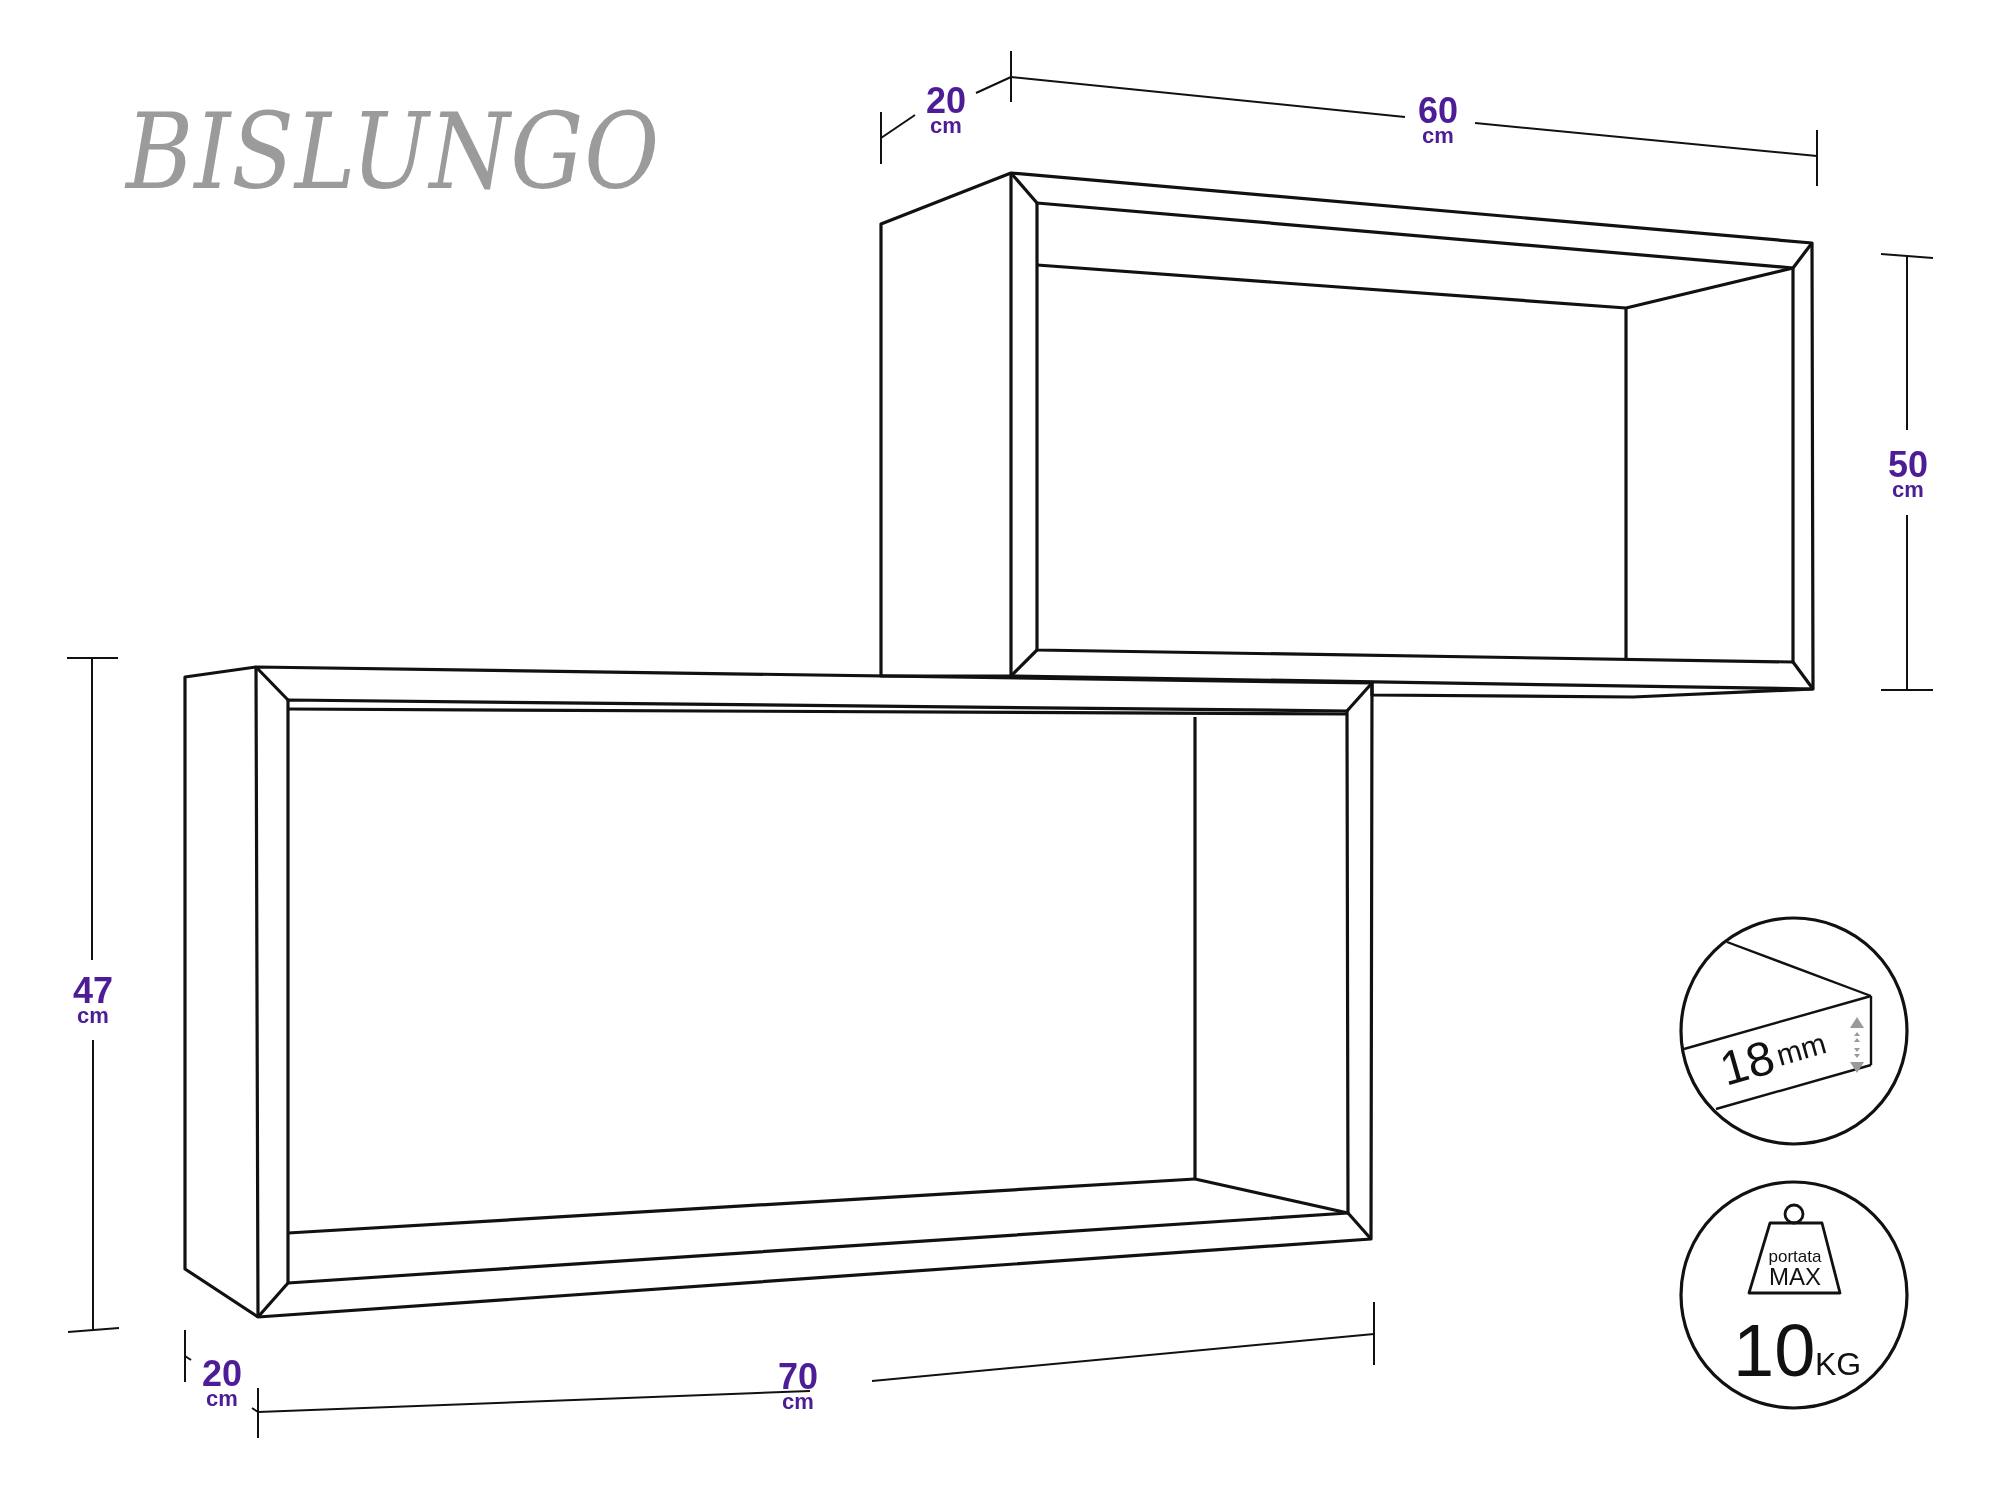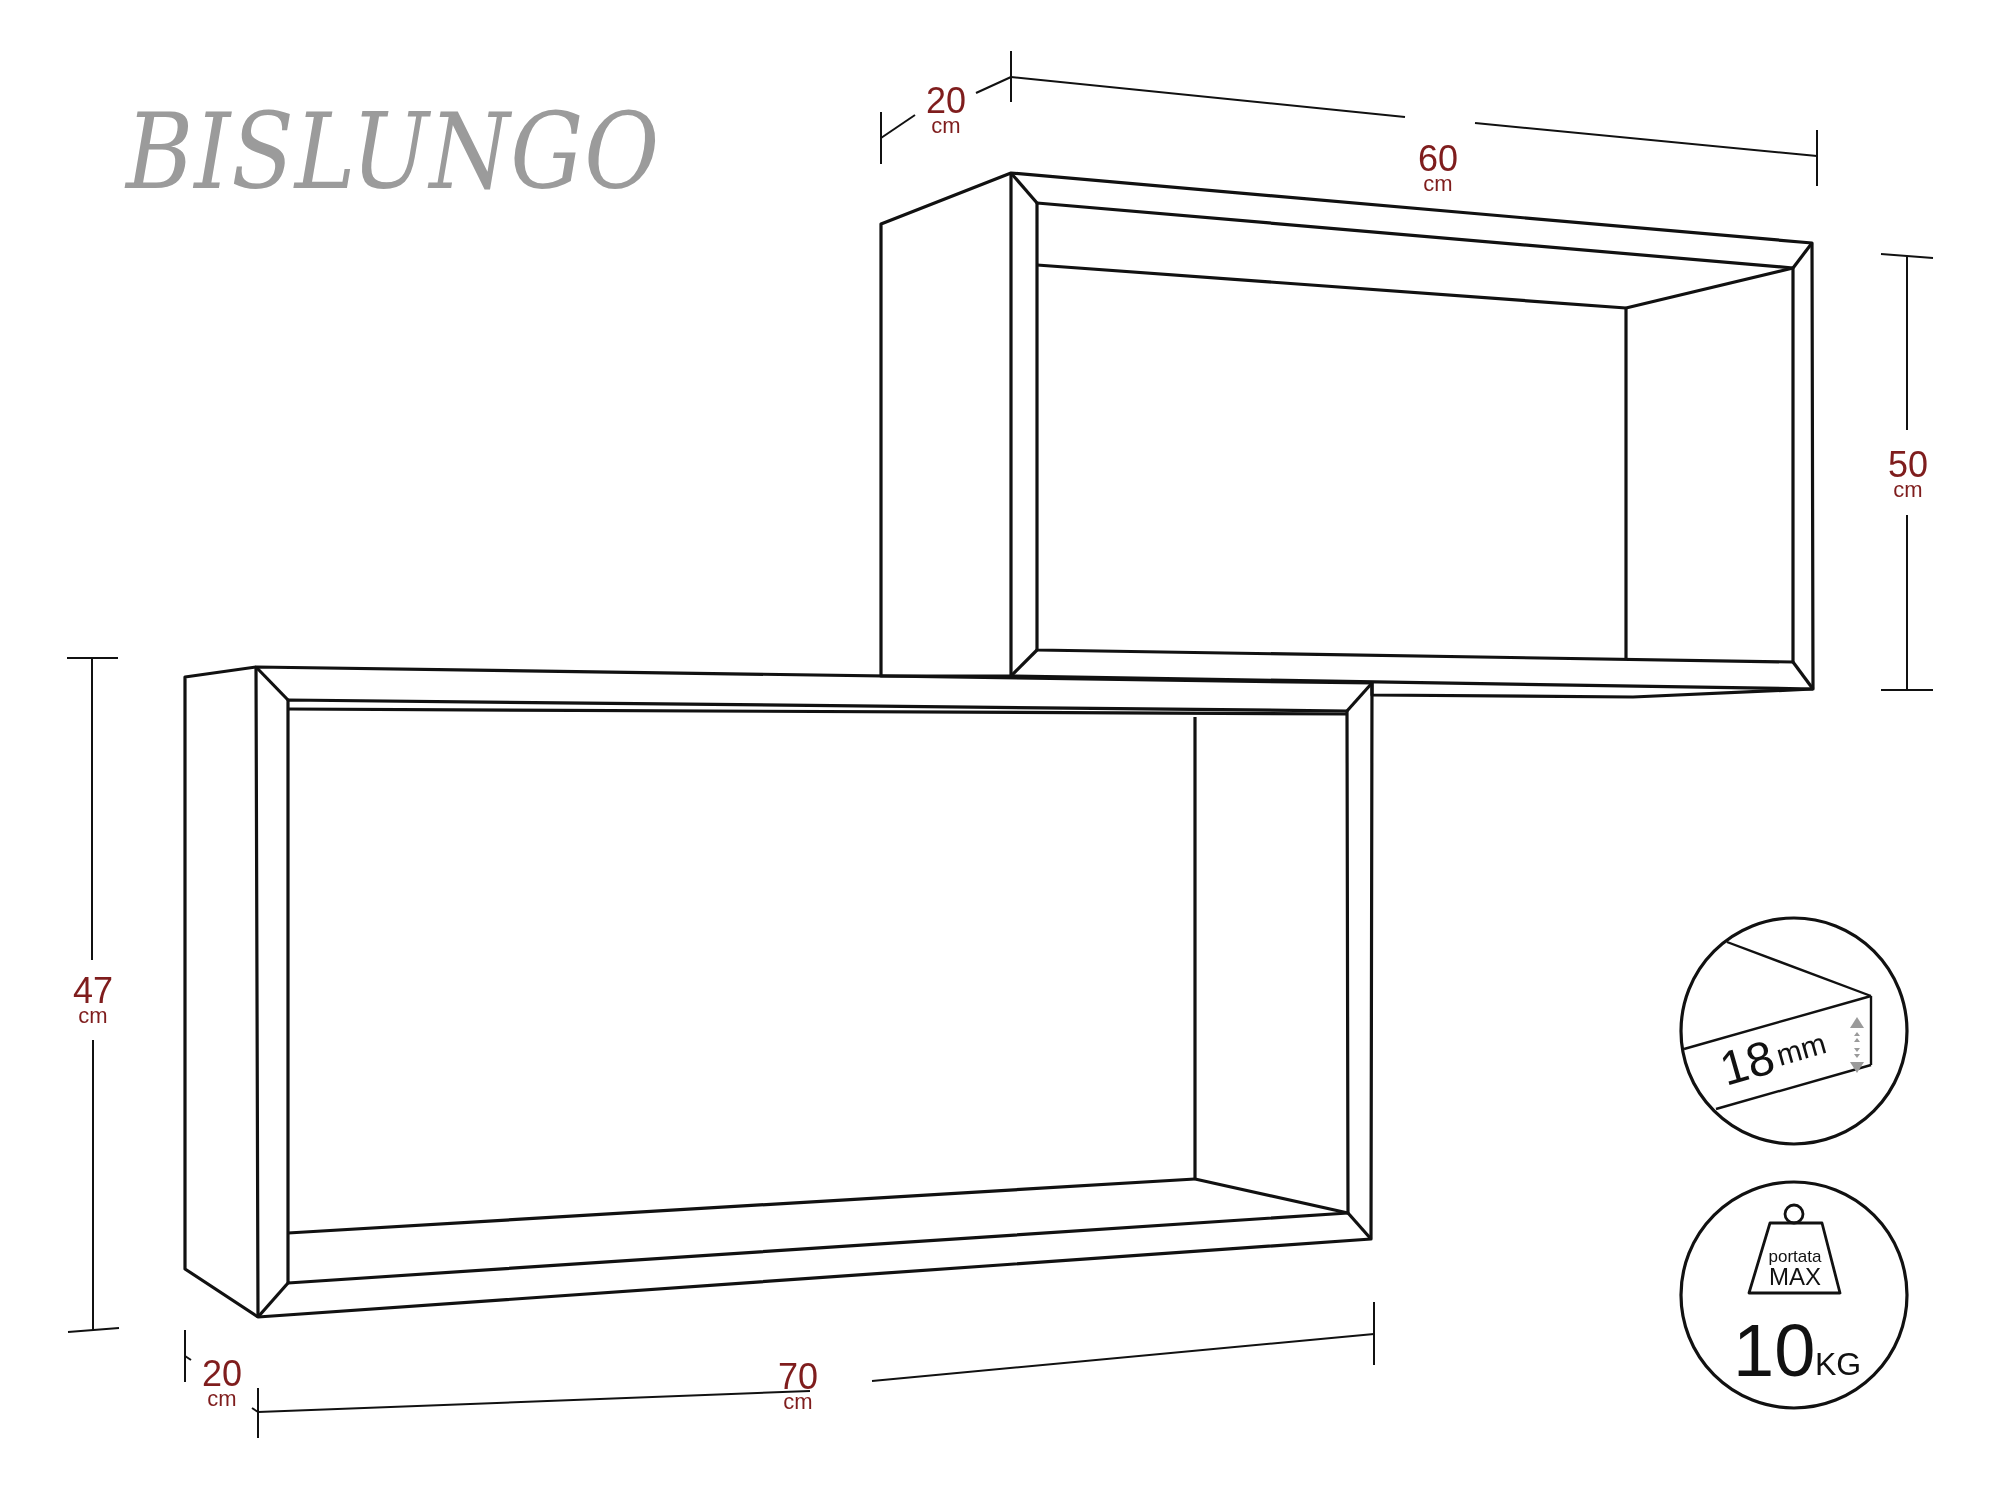--- a/index.html
+++ b/index.html
@@ -7,21 +7,21 @@
   #canvas { position: absolute; left: 0; top: 0; }
   .title {
     position: absolute; left: 126px; top: 100px;
     font-family: "DejaVu Serif", "Liberation Serif", serif;
     font-style: italic; font-size: 104px; color: #9b9b9b;
     letter-spacing: 1px; line-height: 1; white-space: nowrap;
     transform: scaleX(0.88); transform-origin: left top;
   }
   .dim-label {
     position: absolute; font-family: "Liberation Sans", "DejaVu Sans", sans-serif;
-    color: #7f1d1d; text-align: center; line-height: 1; font-weight: 400;
+    color: #4c1d95; text-align: center; line-height: 1; font-weight: 700;
     transform: translate(-50%, -50%);
   }
   .dim-num { font-size: 36px; display: block; }
   .dim-unit { font-size: 22px; display: block; margin-top: -4px; }
   svg text { font-family: "Liberation Sans", "DejaVu Sans", sans-serif; }
 </style>
 </head>
 <body>
 
 <svg id="canvas" width="2000" height="1490" viewBox="0 0 2000 1490">
@@ -113,21 +113,21 @@
     <text x="1815" y="1375" font-size="32" fill="#111">KG</text>
   </g>
 </svg>
 
 <div class="title">BISLUNGO</div>
 
 <div class="dim-label" style="left:946px; top:110px;">
   <span class="dim-num">20</span>
   <span class="dim-unit">cm</span>
 </div>
-<div class="dim-label" style="left:1438px; top:120px;margin-top:48px;">
+<div class="dim-label" style="left:1438px; top:120px;">
   <span class="dim-num">60</span>
   <span class="dim-unit">cm</span>
 </div>
 <div class="dim-label" style="left:1908px; top:474px;">
   <span class="dim-num">50</span>
   <span class="dim-unit">cm</span>
 </div>
 <div class="dim-label" style="left:93px; top:1000px;">
   <span class="dim-num">47</span>
   <span class="dim-unit">cm</span>

